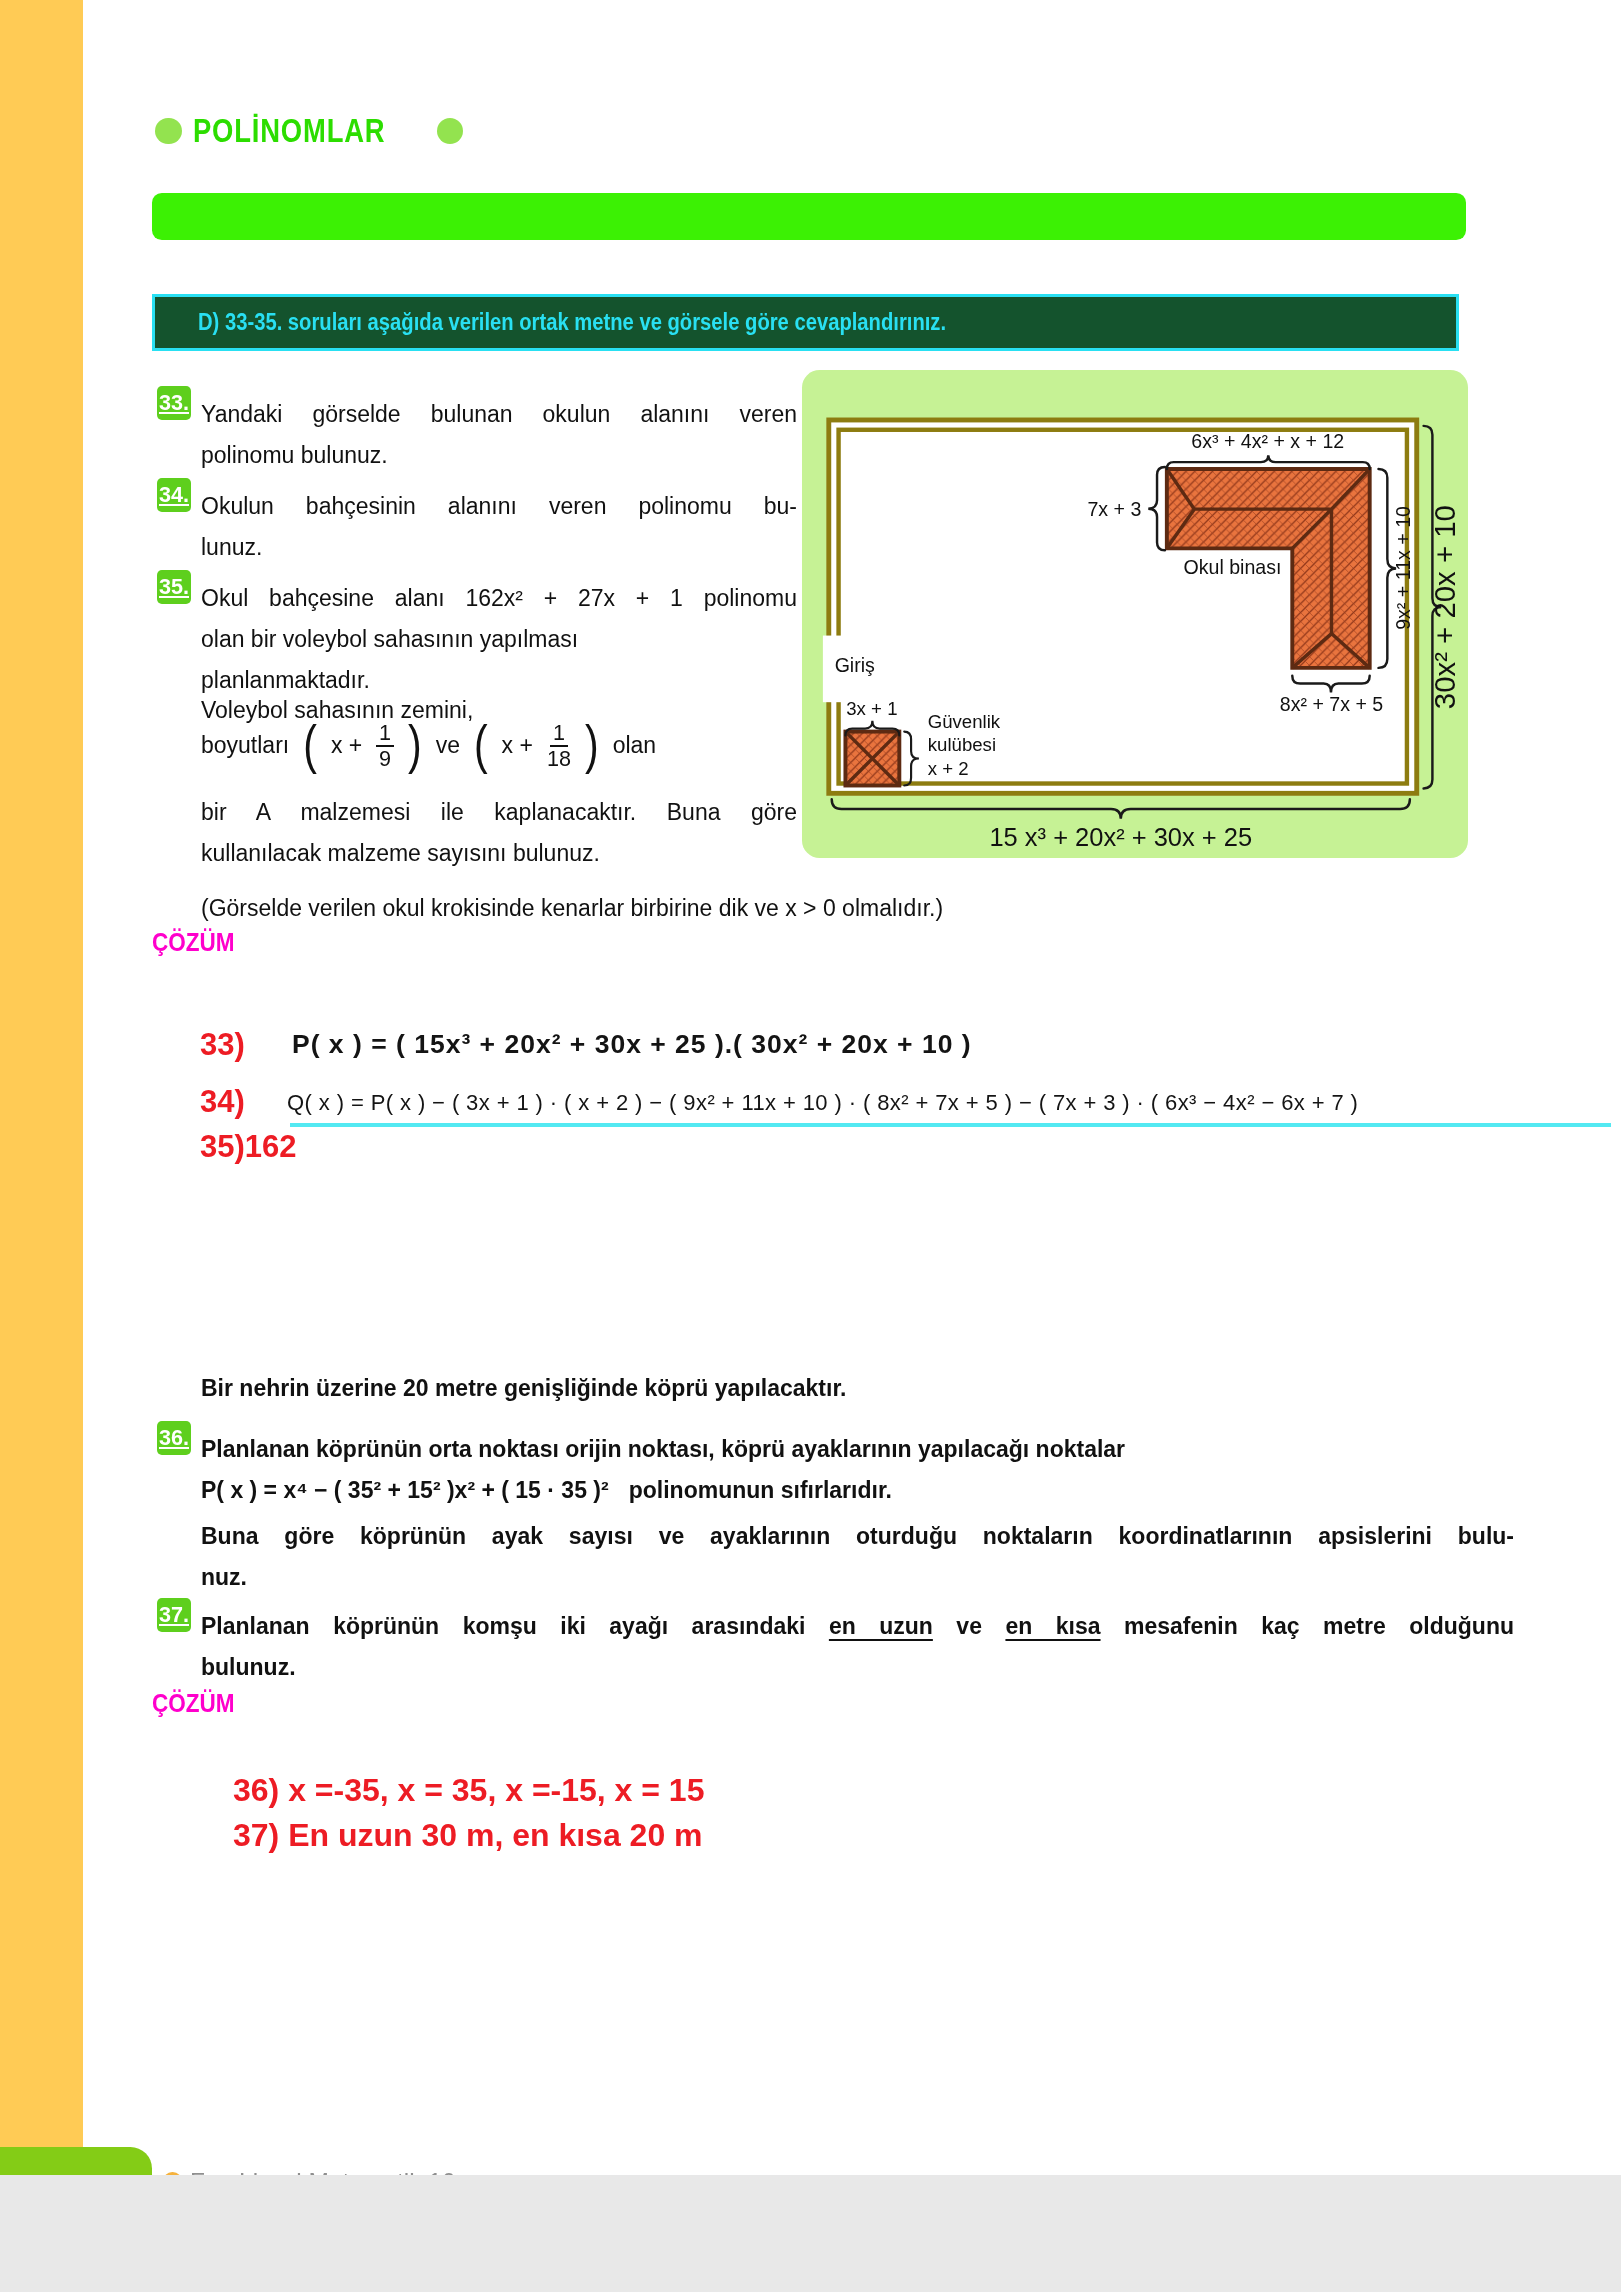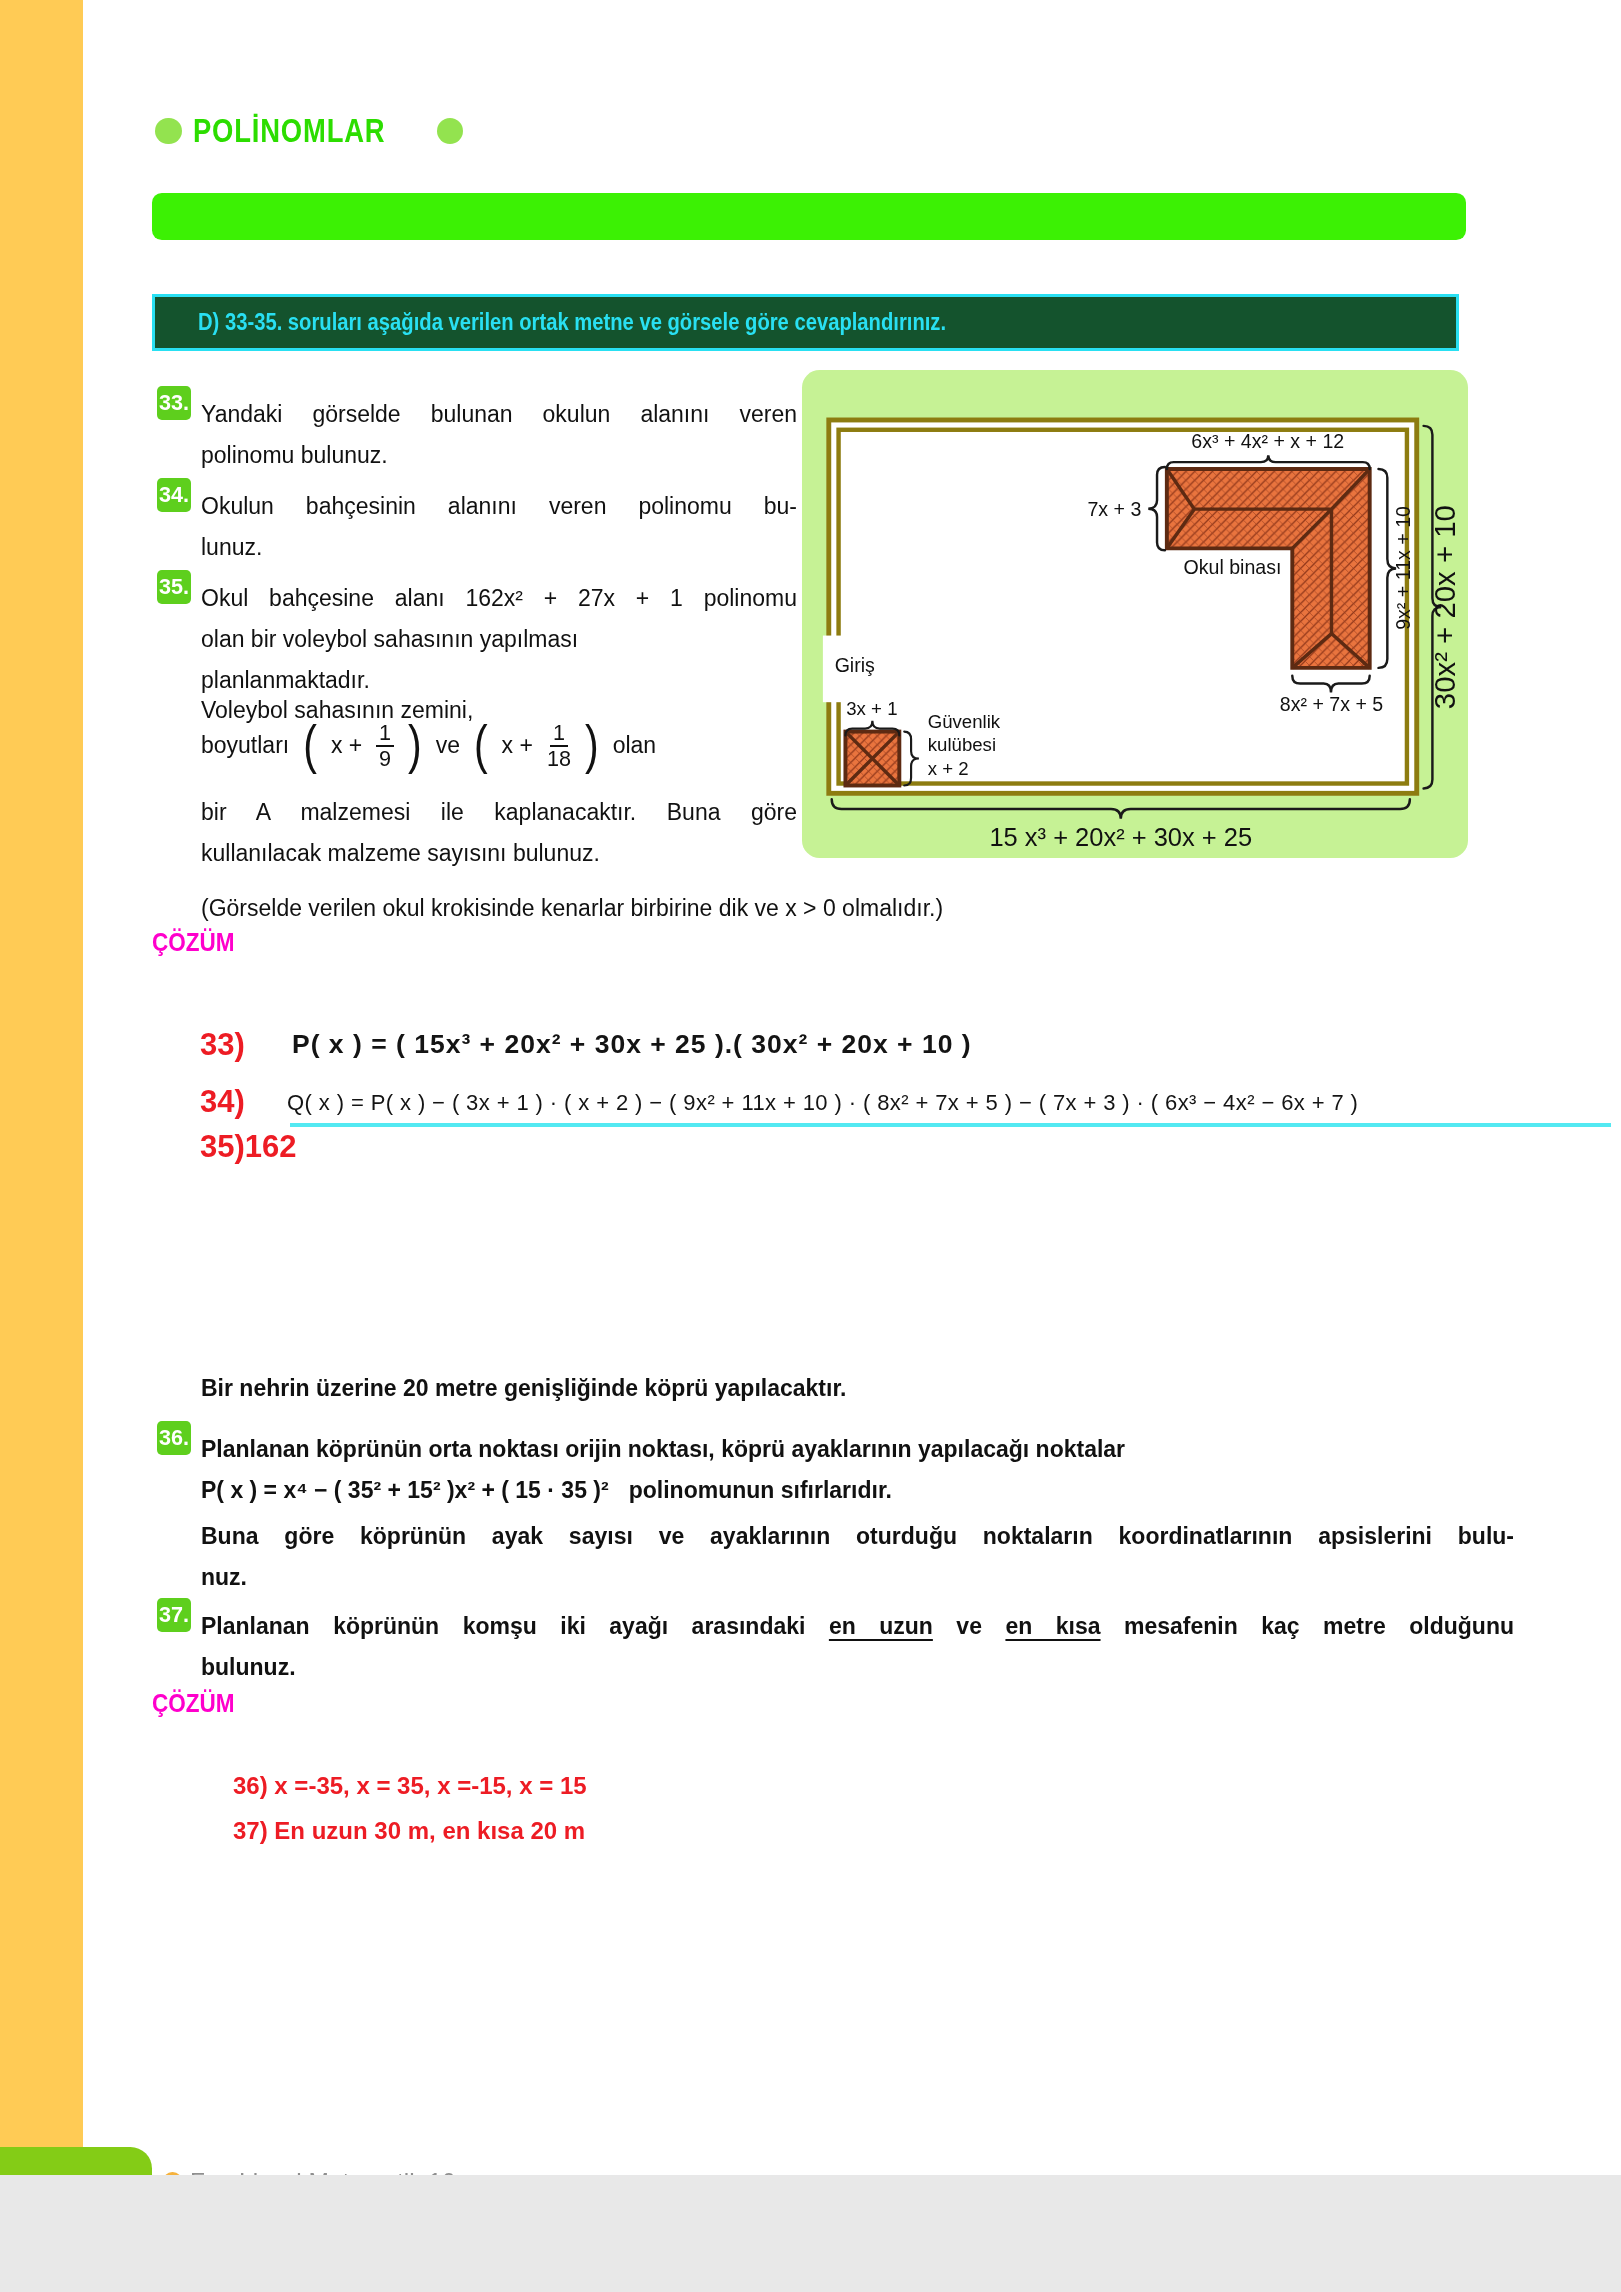--- a/index.html
+++ b/index.html
@@ -12,42 +12,42 @@
   .title-row { position:absolute; left:155px; top:112px; display:flex; align-items:center; gap:11.8px; }
   .hdot { width:26.5px; height:26.5px; border-radius:50%; background:#93e34f; }
   .title-text { font-size:33px; font-weight:bold; color:#2cdd00; transform:scaleX(.83); transform-origin:left center; letter-spacing:1px; white-space:nowrap; }
 
   .green-bar { position:absolute; left:152px; top:193px; width:1314px; height:47px; background:#3cf104; border-radius:9.8px; }
 
   .sec-box { position:absolute; left:152px; width:1307px; height:57px; border:3.9px solid #29e0f2; background:#14532d; display:flex; align-items:center; padding-left:43px; }
   .sec-box .lbl { font-size:23.5px; font-weight:bold; color:#29e0f2; transform:scaleX(.86); transform-origin:left center; white-space:nowrap; }
   #boxD { top:294px; } #boxE { top:1292px; }
 
-  .badge { position:absolute; width:34px; height:34px; background:#5ecf1d; color:#fff; border-radius:4.9px; font-size:21.6px; font-weight:bold; display:flex; align-items:center; justify-content:center; }
+  .badge { position:absolute; width:34px; height:34px; background:#5ecf1d; color:#fff; border-radius:4.9px; font-size:21.6px; font-weight:bold; display:flex; align-items:center; justify-content:center;text-decoration:underline; }
 
   .body-txt { position:absolute; font-size:23px; color:#111; line-height:41px;margin-top:10px; }
   .dcol { left:201px; width:596px; }
   .ecol { left:201px; width:1313px;font-weight:bold; }
   .jl { text-align:justify; text-align-last:justify; }
   .ul { text-decoration:underline; text-underline-offset:4.9px; text-decoration-thickness:2px; }
 
   .fracline { position:absolute; left:201px; top:712px; height:67px; display:flex; align-items:center; font-size:23px; color:#111; column-gap:14px; }
   .frac { display:inline-flex; flex-direction:column; align-items:center; font-size:21.6px; line-height:1.1; }
   .frac .n { padding:0 2.9px; border-bottom:2px solid #111; }
   .bigp { font-size:41px; font-weight:300; transform:scaleY(1.30); color:#111; }
 
   .cozum { position:absolute; left:152px; font-size:26.5px; font-weight:bold; color:#ff00cc; transform:scaleX(.85); transform-origin:left center; }
 
   .rednum { position:absolute; left:200px; font-size:31px; font-weight:bold; color:#ed1c24; white-space:nowrap; }
   .formula { position:absolute; color:#141414; white-space:nowrap; }
   #f33 { left:292px; top:1029px; font-size:26.5px; font-weight:bold; letter-spacing:1px; }
   #f34 { left:287px; top:1090px; font-size:22px; letter-spacing:0.4px; }
   .cyan-underline { position:absolute; left:290px; top:1123px; width:1321px; height:3.9px; background:#53e9f2; }
 
-  .red-ans { position:absolute; left:233px; font-size:24px; font-weight:bold; color:#ed1c24; white-space:nowrap; }
+  .red-ans { position:absolute; left:233px; font-size:32px; font-weight:bold; color:#ed1c24; white-space:nowrap; }
 
   
   .diagram { position:absolute; left:802px; top:370px; width:666px; height:488px; background:#c6f295; border-radius:17.6px; }
 
   
   .foot-tab { position:absolute; left:0; top:2147px; width:152px; height:76px; background:#84cc16; border-radius:0 21.6px 21.6px 0;padding-left:37px; }
   .foot-num { position:absolute; right:25.5px; top:21.6px; font-size:26.5px; font-weight:bold; color:#151515; }
   .foot-dot { position:absolute; left:163px; top:2172px; width:18.6px; height:18.6px; border-radius:50%; background:#f6b23d; }
   .foot-book { position:absolute; left:190px; top:2168px; font-size:24.5px; color:#8f8f8f; white-space:nowrap; }
   .foot-dots { position:absolute; left:446px; top:2191px; width:1117px; height:0; border-top:2.9px dotted #f3a93c; }

